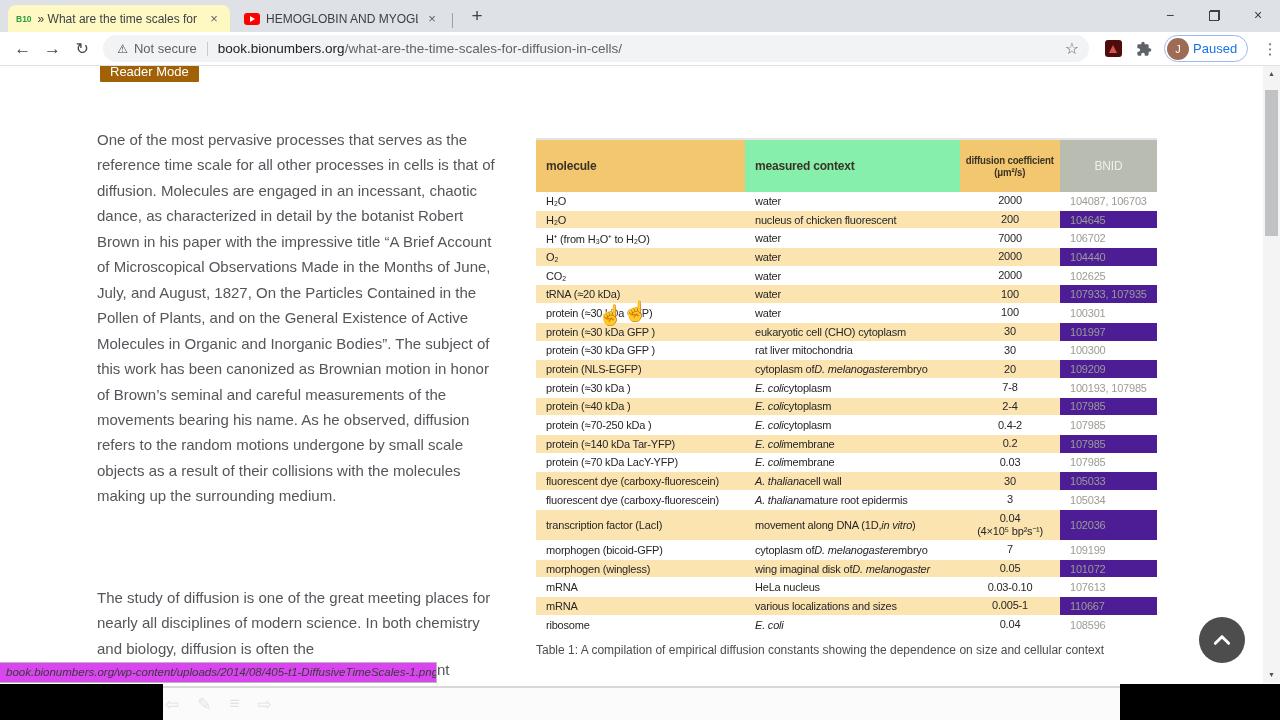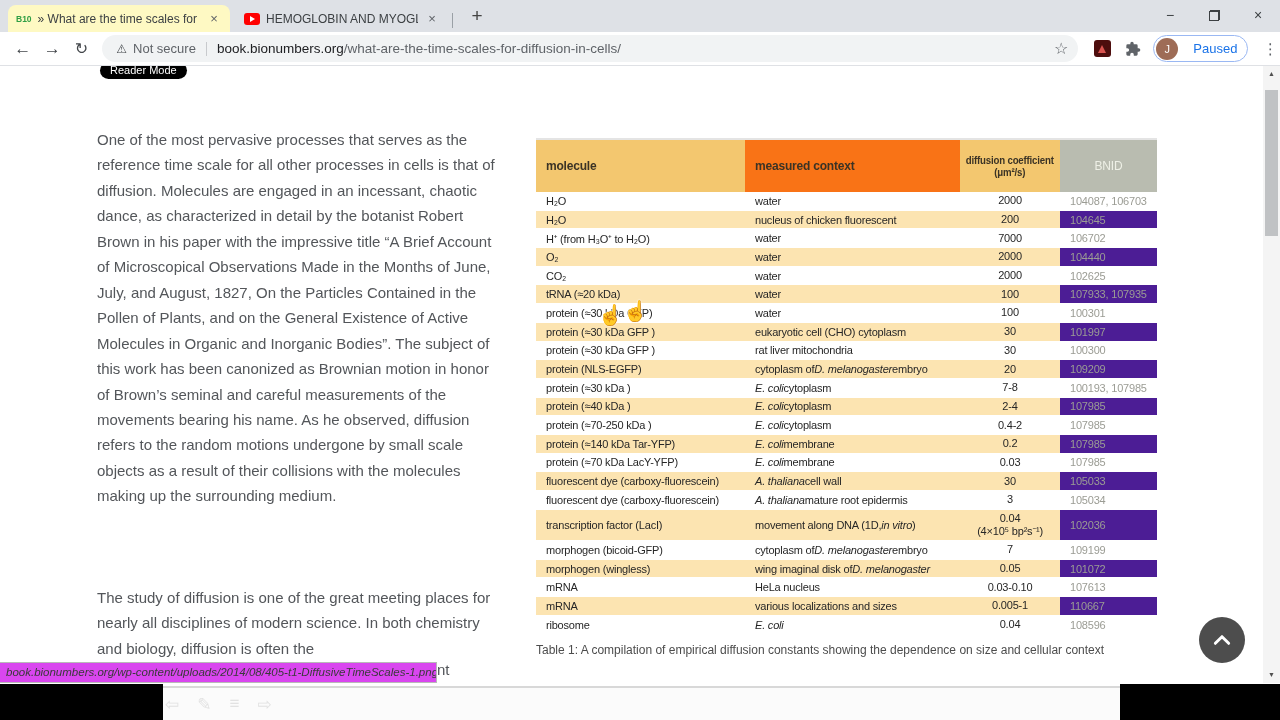--- a/index.html
+++ b/index.html
@@ -43,38 +43,38 @@
   .star-icon { font-size:16px; color:#5f6368; margin-left:8px; }
   .adobe-icon { width:17px; height:17px; background:#4d0d0d; border-radius:3px; margin-left:16px;
     position:relative; flex:0 0 17px; }
   .adobe-icon::after { content:""; position:absolute; left:4px; top:5px; border-left:4.5px solid transparent;
     border-right:4.5px solid transparent; border-bottom:8px solid #d9534f; }
   .puzzle-icon { margin-left:14px; flex:0 0 16px; }
   .profile-pill { margin-left:12px; height:27px; border:1px solid #9ab8f3; border-radius:14px;
     background:#fff; display:flex; align-items:center; padding:0 10px 0 2px; }
   .avatar { width:22px; height:22px; border-radius:50%; background:#9e6c56; color:#fff; font-size:11px;
     display:flex; align-items:center; justify-content:center; }
-  .paused { font-size:13px; color:#1a73e8; margin-left:15px; }
+  .paused { font-size:13px; color:#1a73e8; margin-left:4px; }
   .menu-dots { font-size:15px; color:#5f6368; margin-left:12px; width:20px; text-align:center; }
 
   
-  .reader-badge { position:absolute; left:100px; top:62px; background:#000000; color:#fff;
-    font-size:11px; padding:2px 10px 3px; border-radius:9px; z-index:1; }
+  .reader-badge { position:absolute; left:100px; top:62px; background:#a16207; color:#fff;
+    font-size:13px; padding:2px 10px 3px; border-radius:1px; z-index:1; }
   .para { position:absolute; left:97px; width:404px; font-size:15px; line-height:25.45px; color:#53565a; }
   .para1 { top:127px; }
   .para2 { top:585px; }
   .para2-tail { position:absolute; left:437px; top:661px; font-size:15px; color:#53565a; }
 
   
   .dtable { position:absolute; left:536px; top:138px; width:621px; border-top:2px solid #e4e4e4;
     font-size:11px; letter-spacing:-0.2px; color:#262626; }
   .thead { display:flex; height:52px; }
   .th { display:flex; align-items:center; font-weight:bold; color:#3b3325; font-size:12px; }
   .h0 { width:209px; background:#f3c76f; padding-left:10px; }
-  .h1 { width:215px; background:#f97316; padding-left:10px;text-align:right; }
+  .h1 { width:215px; background:#86efac; padding-left:10px;text-align:right; }
   .h2 { width:100px; background:#f3c76f; justify-content:center; text-align:center; }
   .h2 span { white-space:pre; font-size:10.5px; line-height:12px; display:inline-block;
     transform:scaleX(0.92); }
   .h3 { width:97px; background:#b9bcb0; justify-content:center; color:#eef0e6; font-weight:normal; }
   .trow { display:flex; height:18.7px; border-bottom:1px solid #fff; }
   .trow.tall { height:31.4px; }
   .tcell { display:flex; align-items:center; height:100%; overflow:hidden; white-space:nowrap; }
   .c0 { width:209px; padding-left:10px; }
   .c1 { width:215px; padding-left:10px; }
   .c2 { width:100px; justify-content:center; text-align:center; line-height:13px; }

